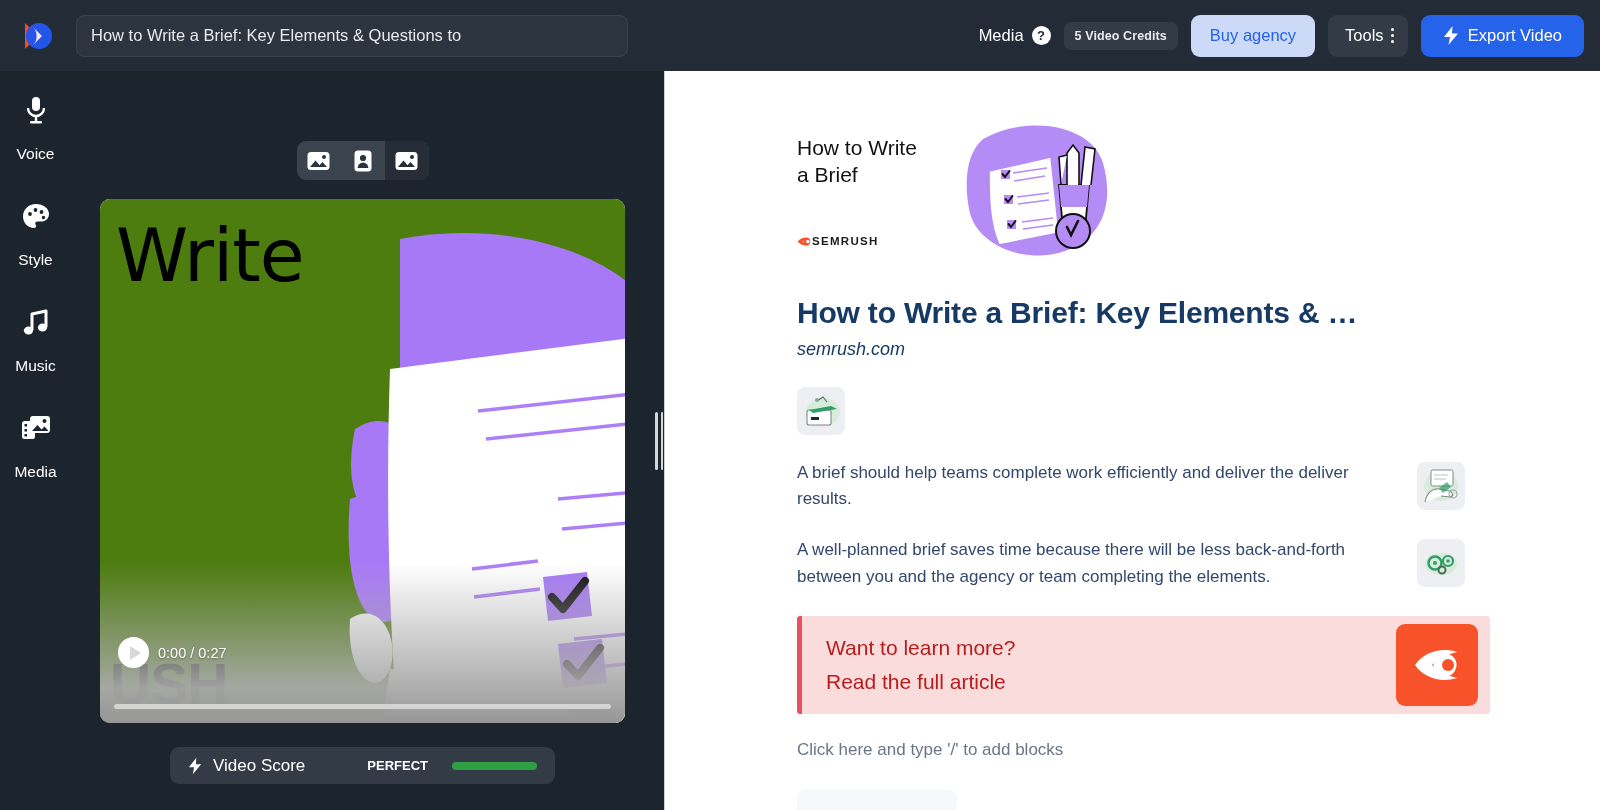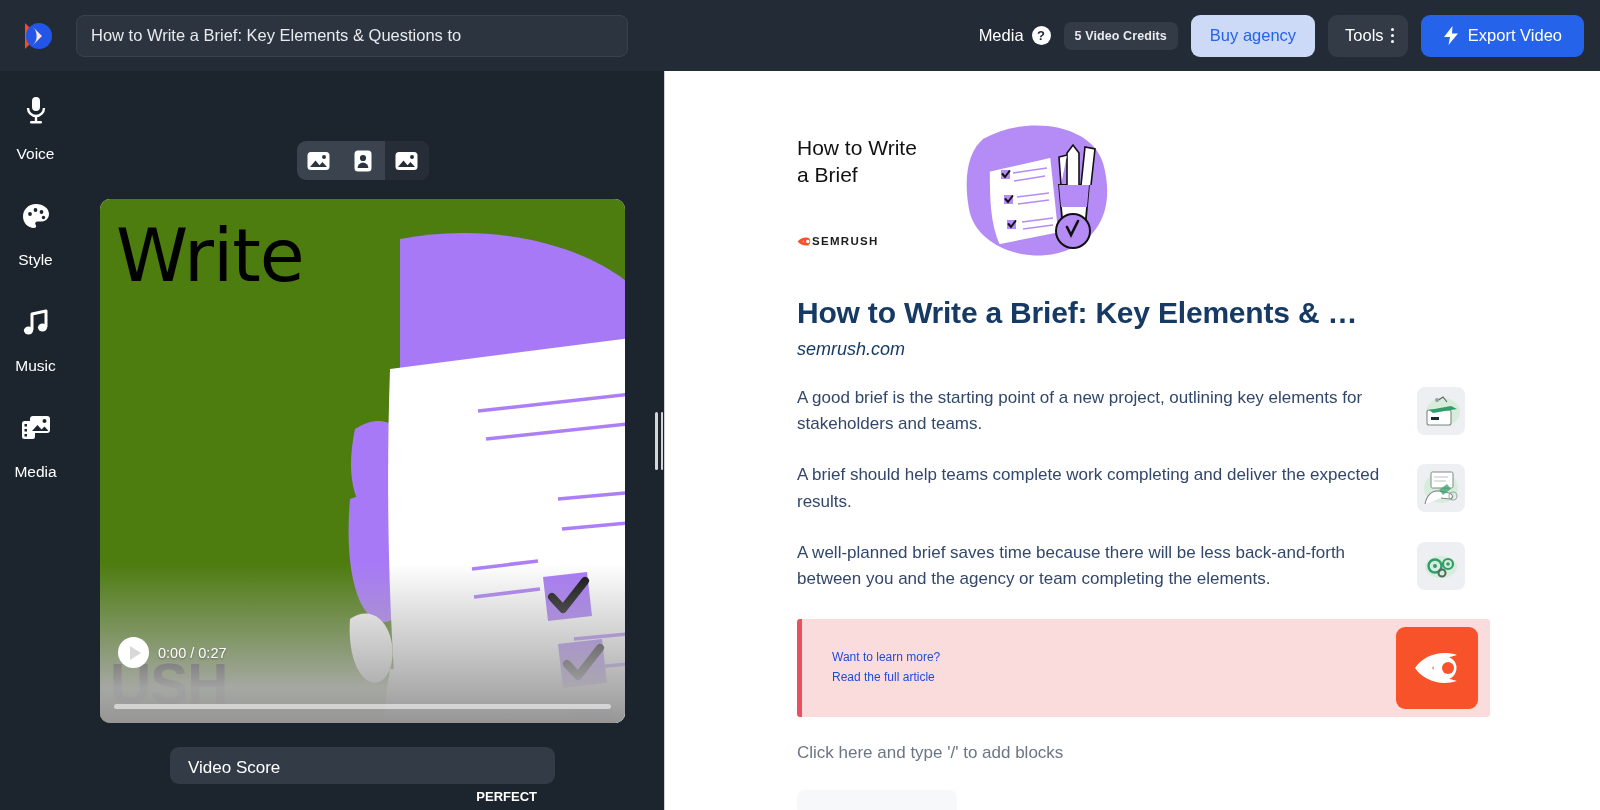--- a/index.html
+++ b/index.html
@@ -126,21 +126,21 @@
     position:absolute; left:58px; bottom:62px; font-size:14.5px; color:#fff;
     text-shadow:0 1px 2px rgba(0,0,0,.35);
   }
   .prog-track{
     position:absolute; left:14px; right:14px; bottom:14px; height:5px;
     background:rgba(255,255,255,.55); border-radius:3px; cursor:pointer;
   }
 
   .score-bar{
     margin-top:24px; width:385px; height:37px; background:#333b46; border-radius:9px;
-    display:flex; padding:0 18px; gap:11px;flex-direction:column;
+    display:flex; align-items:center; padding:0 18px; gap:11px;
   }
   .score-label{ font-size:17px; color:#fff; }
   .score-val{ font-size:13px; font-weight:bold; color:#fff; margin-left:auto; }
   .score-meter{ width:85px;height:8px;border-radius:5px;background:#2ea043; margin-left:13px; }
 
   
   .divider{
     width:10px; flex:0 0 10px; background:#1c242e; position:relative; cursor:col-resize;
     display:flex;align-items:center;justify-content:center;
   }
@@ -175,21 +175,21 @@
   .thumb{
     width:48px;height:48px;flex:0 0 48px;border-radius:8px;background:#edeff2;
     position:relative; overflow:hidden; margin-top:2px;
   }
 
   .cta{
     margin-top:26px; background:#fadcdc; border-left:5px solid #e8525f;
     border-radius:3px; height:98px; display:flex; align-items:center;
     padding:0 12px 0 24px;
   }
-  .cta-text{ font-size:12px; line-height:1.62; color:#1d4ed8;margin-left:6px; }
+  .cta-text{ font-size:21px; line-height:1.62; color:#b91c1c; }
   .cta-logo{
     margin-left:auto; width:82px;height:82px;border-radius:9px;background:#f8522a;
     display:flex;align-items:center;justify-content:center;
   }
   .placeholder{ margin-top:26px; font-size:17px; color:#6b7685; cursor:text; }
   .ghost-block{
     position:absolute; left:132px; bottom:-6px; width:160px; height:26px;
     background:#f6f8fa; border-radius:8px;
   }
 </style>
@@ -428,35 +428,34 @@
             </g>
             <circle cx="118" cy="118" r="17" fill="#b58bf5" stroke="#111" stroke-width="2"></circle>
             <path d="M112 114 l4 8 l7 -14" stroke="#111" stroke-width="2.6" fill="none" stroke-linecap="round"></path>
           </svg>
         </div>
 
         <div class="doc-title">How to Write a Brief: Key Elements &amp; …</div>
         <div class="doc-url">semrush.com</div>
 
         <div class="para-row">
-          <div class="para">A good brief is the starting point of a new project, outlining key elements for stakeholders and teams.</div>
           <div class="thumb">
             <svg width="48" height="48" viewBox="0 0 48 48">
               <ellipse cx="26" cy="25" rx="17" ry="14" fill="#d7ecdc"></ellipse>
               <rect x="10" y="23" width="24" height="15" rx="2" fill="#fff" stroke="#7d8a83" stroke-width="1.1"></rect>
               <rect x="14" y="30" width="8" height="3" fill="#1d2b33"></rect>
               <path d="M12 23 L34 19 L40 22 L16 26 Z" fill="#2f9e68"></path>
               <path d="M20 14 l6 -4 l4 5" stroke="#5d6b63" stroke-width="1.2" fill="none"></path>
               <circle cx="20" cy="13" r="2" fill="#8ca89a"></circle>
             </svg>
           </div>
         </div>
 
         <div class="para-row">
-          <div class="para">A brief should help teams complete work completing and deliver the expected results.</div>
+          <div class="para">A brief should help teams complete work efficiently and deliver the deliver results.</div>
           <div class="thumb">
             <svg width="48" height="48" viewBox="0 0 48 48">
               <ellipse cx="24" cy="24" rx="17" ry="15" fill="#d7ecdc"></ellipse>
               <rect x="14" y="8" width="22" height="16" rx="1.5" fill="#fff" stroke="#7d8a83" stroke-width="1"></rect>
               <g stroke="#b9c4bd" stroke-width="1">
                   <path d="M17 13 h14"></path>
                   <path d="M17 17 h12"></path>
                 </g>
               <path d="M8 40 C10 30 16 26 22 27 l10 2 c4 1 5 5 1 6 l-9 -1" fill="#fff" stroke="#7d8a83" stroke-width="1.1"></path>
               <path d="M22 26 l8 -6 l4 5 l-8 6 z" fill="#2f9e68" opacity=".7"></path>

